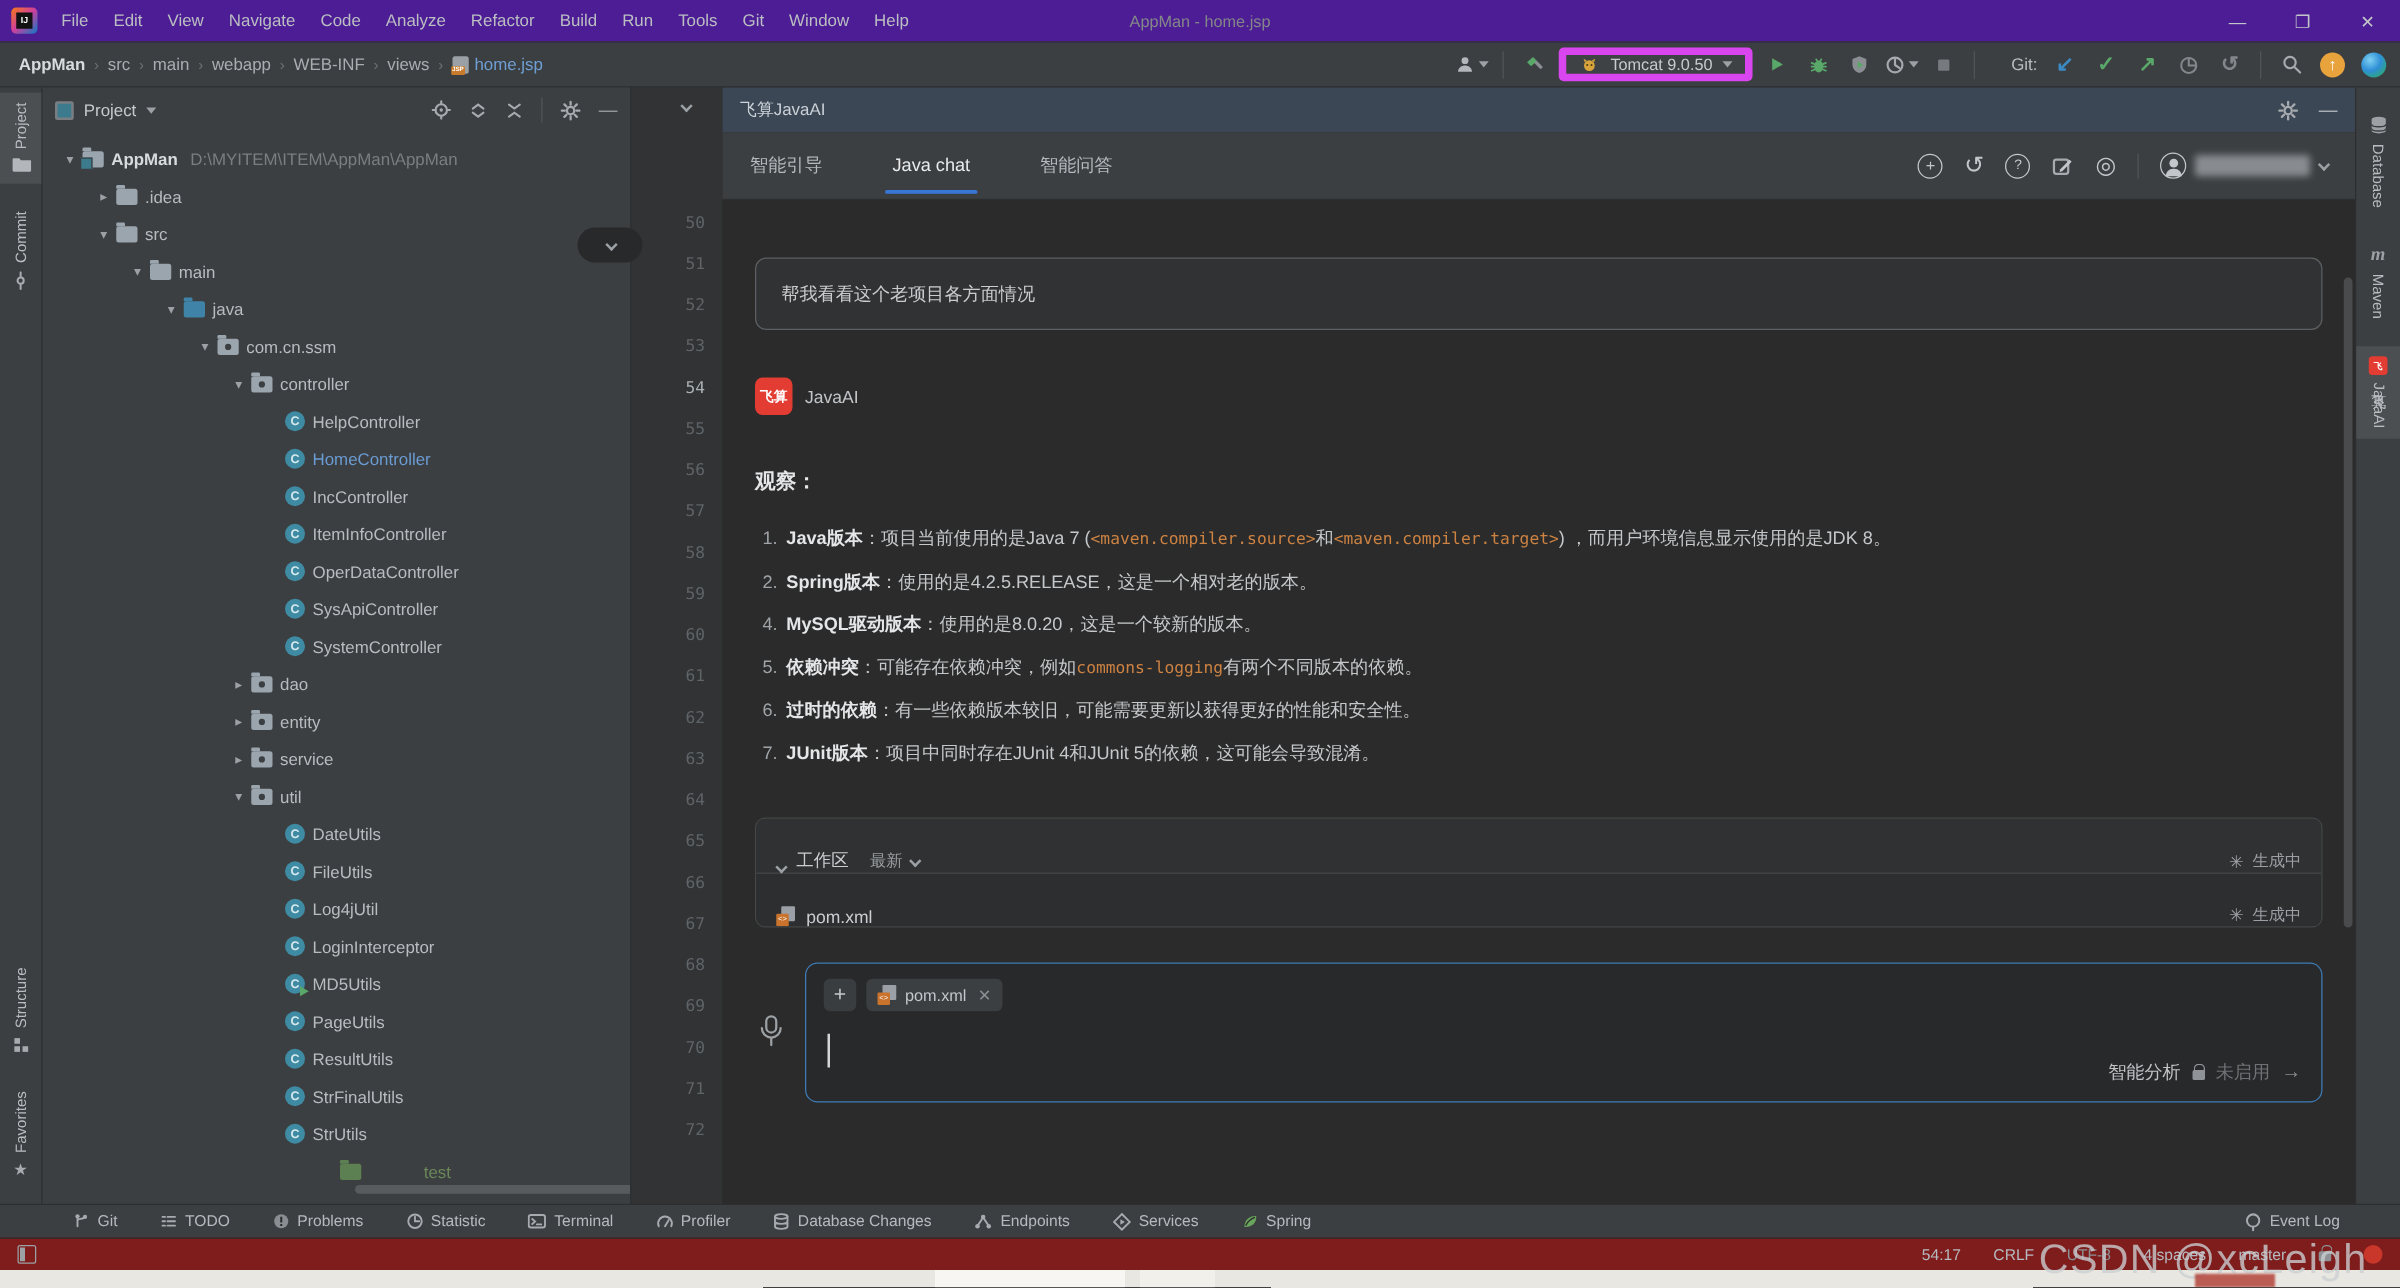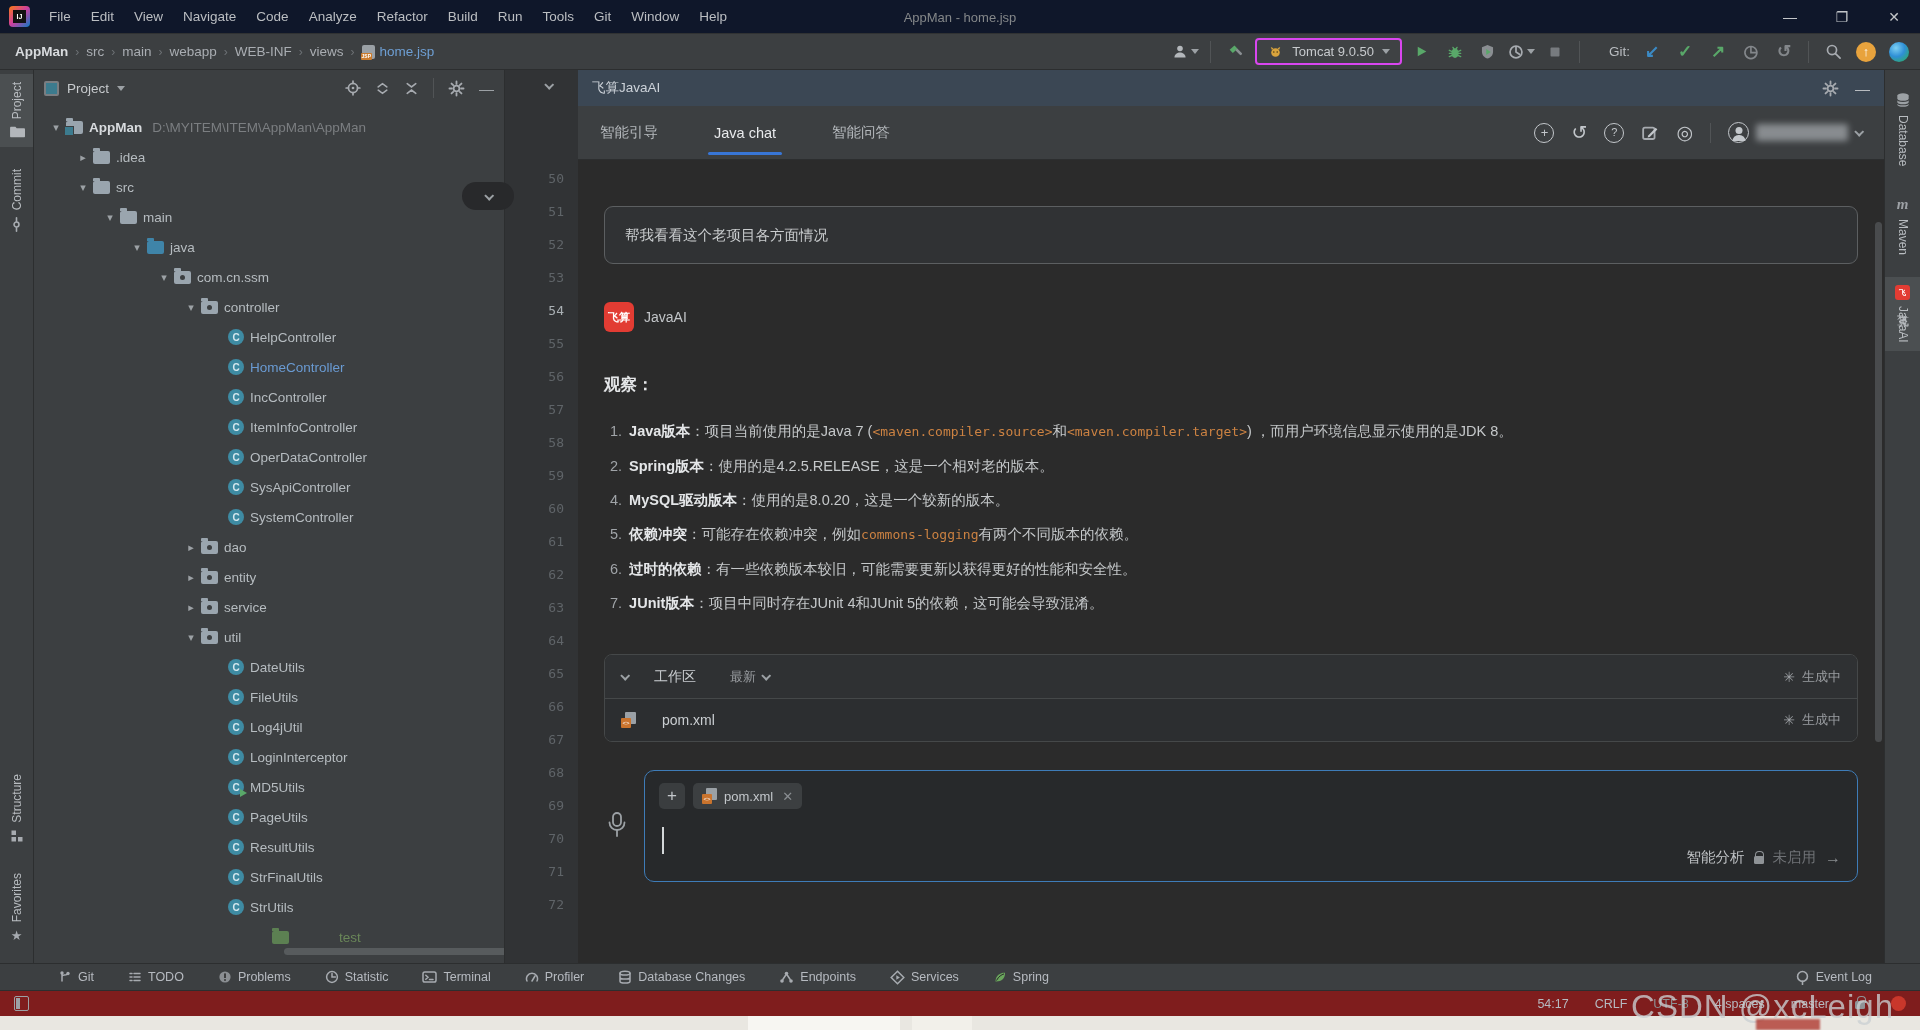--- a/index.html
+++ b/index.html
@@ -1,42 +1,42 @@
 <!DOCTYPE html>
 <html><head>
 <meta charset="utf-8">
 <style>
 *{box-sizing:border-box;margin:0;padding:0}
 html,body{width:1920px;height:1030px;overflow:hidden}
 body{font-family:"Liberation Sans",sans-serif;background:#2b2b2b;color:#bbbec2;-webkit-font-smoothing:antialiased}
 .app{position:relative;width:1920px;height:1030px;background:#2b2b2b;overflow:hidden}
 
 
-.titlebar{height:34px;background:#0f172a;display:flex;align-items:center;position:relative;border-bottom:1px solid #303233}
+.titlebar{height:34px;background:#4c1d95;display:flex;align-items:center;position:relative;border-bottom:1px solid #303233}
 .logo{width:21px;height:21px;margin:0 10px 0 9px;border-radius:4px;background:linear-gradient(135deg,#f97a12,#cf3f9e 48%,#0a7bc4);display:flex;align-items:center;justify-content:center}
 .logo i{width:13px;height:13px;background:#121212;display:flex;align-items:center;justify-content:center;color:#fff;font-style:normal;font-size:7px;font-weight:bold}
 .menu{display:flex;align-items:center;gap:2px}
 .menu-item{padding:4px 9px;font-size:13.5px;color:#bbbec2;border-radius:3px;cursor:default}
 .win-title{position:absolute;left:50%;top:50%;transform:translate(-50%,-50%);color:#848789;font-size:13px}
 .winctl{position:absolute;right:0;top:0;height:34px;display:flex;align-items:center}
 .winbtn{width:52px;height:34px;display:flex;align-items:center;justify-content:center;color:#c3c6c9;font-size:14px}
 
 
 .toolbar{height:36px;background:#3c3f41;display:flex;align-items:center;border-bottom:1px solid #2c2e2f;padding:0 8px 0 15px}
 .crumbs{display:flex;align-items:center;gap:7px;font-size:13.5px;white-space:nowrap}
 .crumb{color:#a9adb2}
 .crumb.root{color:#d8dbde;font-weight:bold}
 .crumb-sep{color:#6d7175;font-size:12px}
 .crumb-file{color:#6e9fd4;display:flex;align-items:center;gap:5px}
 .jsp-ic{width:13px;height:14px;position:relative;background:#9aa0a5;border-radius:2px}
 .jsp-ic::after{content:"JSP";position:absolute;left:-1px;bottom:-1px;background:#c97b2d;color:#fff;font-size:5px;font-weight:bold;padding:1px 1px;border-radius:1px;line-height:1}
 .tool-right{margin-left:auto;display:flex;align-items:center;gap:7px}
 .tbtn{height:26px;min-width:26px;display:flex;align-items:center;justify-content:center;border-radius:4px}
 .tdiv{width:1px;height:22px;background:#515456;margin:0 4px}
-.combo{display:flex;align-items:center;gap:8px;height:27px;border:2px solid #d946ef;border-radius:4px;padding:0 10px;color:#c7cacd;font-size:13px;background:#3f4244}
+.combo{display:flex;align-items:center;gap:8px;height:27px;border:6px solid #d946ef;border-radius:4px;padding:0 10px;color:#c7cacd;font-size:13px;background:#3f4244}
 .dar{width:0;height:0;border-left:4px solid transparent;border-right:4px solid transparent;border-top:5px solid #9ca1a5}
 .gitlabel{color:#b9bdc1;font-size:13.5px;margin:0 2px 0 18px}
 .garrow{font-size:17px;font-weight:bold;line-height:1}
 .g-blue{color:#3b8ac4}.g-green{color:#59a869}.g-gray{color:#83878b}
 .orange-circ{width:20px;height:20px;border-radius:50%;background:#e8a33d;color:#fff;display:flex;align-items:center;justify-content:center;font-size:13px;font-weight:bold}
 .sphere{width:20px;height:20px;border-radius:50%;background:radial-gradient(circle at 35% 30%,#7ed0f2 0%,#2f8fd6 45%,#2bb24c 100%)}
 
 
 .main{display:flex;height:893px;position:relative}
 .stripe{background:#3c3f41;display:flex;flex-direction:column;align-items:center}
@@ -113,21 +113,21 @@
 .aavatar{width:30px;height:30px;border-radius:6px;background:#e23c33;color:#fff;font-size:11px;font-weight:bold;display:flex;align-items:center;justify-content:center}
 .aname{font-size:14px;color:#c2c5c8}
 .para{margin-top:24px;font-size:14.5px;color:#c5c8ca;line-height:1.5}
 .sect{margin-top:42px;font-size:16.5px;font-weight:bold;color:#e4e6e8}
 .obs{margin-top:18px}
 .obs-item{font-size:14.5px;color:#c5c8ca;line-height:34px;white-space:nowrap;overflow:hidden}
 .obs-num{color:#a0a4a8;margin:0 7px 0 6px}
 .bld{font-weight:bold;color:#e4e6e8}
 .code{font-family:"DejaVu Sans Mono",monospace;color:#cc8242;font-size:13px}
 .wscard{margin-top:34px;border:1px solid #454849;border-radius:8px;overflow:hidden}
-.wsrow{height:43px;display:flex;align-items:center;padding:0 16px;background:#2f3133;gap:26px}
+.wsrow{height:43px;display:flex;align-items:flex-end;padding:0 16px;background:#2f3133;gap:9px}
 .wsrow+.wsrow{border-top:1px solid #454849;background:#2c2e30}
 .wstitle{font-size:14px;color:#caced1}
 .wsfilter{font-size:13px;color:#9b9ea2;display:flex;align-items:center;gap:6px;margin-left:8px}
 .gen{margin-left:auto;display:flex;align-items:center;gap:7px;color:#9b9ea2;font-size:13px}
 .spin{color:#9b9ea2;font-size:14px}
 .xml-ic{width:15px;height:16px;position:relative;flex:none}
 .xml-ic::before{content:"";position:absolute;right:0;top:0;width:11px;height:12px;background:#9aa0a5;border-radius:1px}
 .xml-ic::after{content:"<>";position:absolute;left:0;bottom:0;width:10px;height:10px;background:#c9732d;color:#fff;font-size:6px;display:flex;align-items:center;justify-content:center;border-radius:1px}
 .wsfile{font-size:14px;color:#caced1}
 .input-wrap{margin-top:28px;display:flex;align-items:center;gap:14px}

